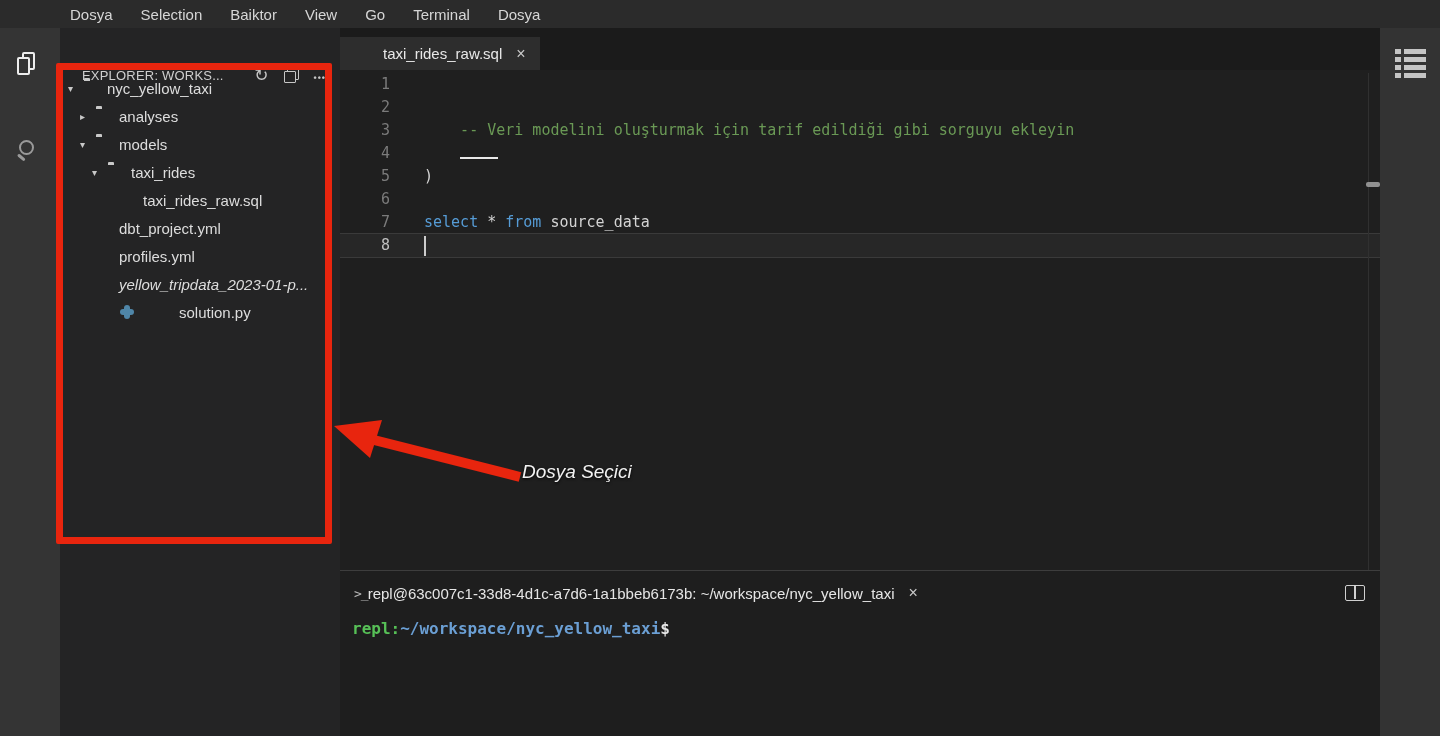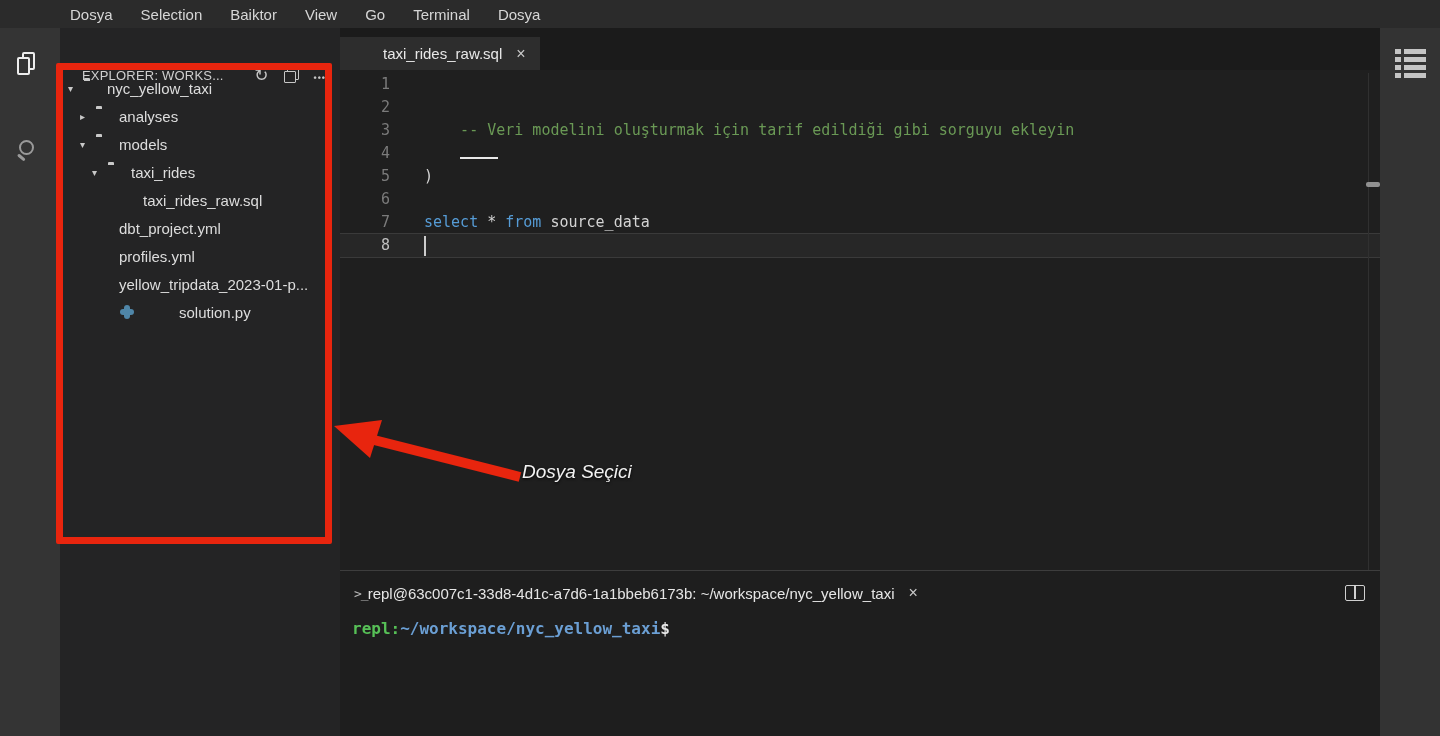--- a/index.html
+++ b/index.html
@@ -192,21 +192,21 @@
         <div class="tree-row" style="padding-left: 20px;">
           <span class="chev"></span>
           <span class="t-icon"><span class="t-db red"></span></span>
           <span>dbt_project.yml</span>
         </div>
         <div class="tree-row" style="padding-left: 20px;">
           <span class="chev"></span>
           <span class="t-icon"><span class="t-db red"></span></span>
           <span>profiles.yml</span>
         </div>
-        <div class="tree-row" style="padding-left: 20px;">
+        <div class="tree-row" style="padding-left: 20px; font-style: italic;">
           <span class="chev"></span>
           <span class="t-icon"><span class="t-file"></span></span>
           <span>yellow_tripdata_2023-01-p...</span>
         </div>
         <div class="tree-row" style="padding-left: 8px; gap: 36px;">
           <span class="chev"></span>
           <span class="t-icon"><span class="t-py"></span></span>
           <span>solution.py</span>
         </div>
       </div>

